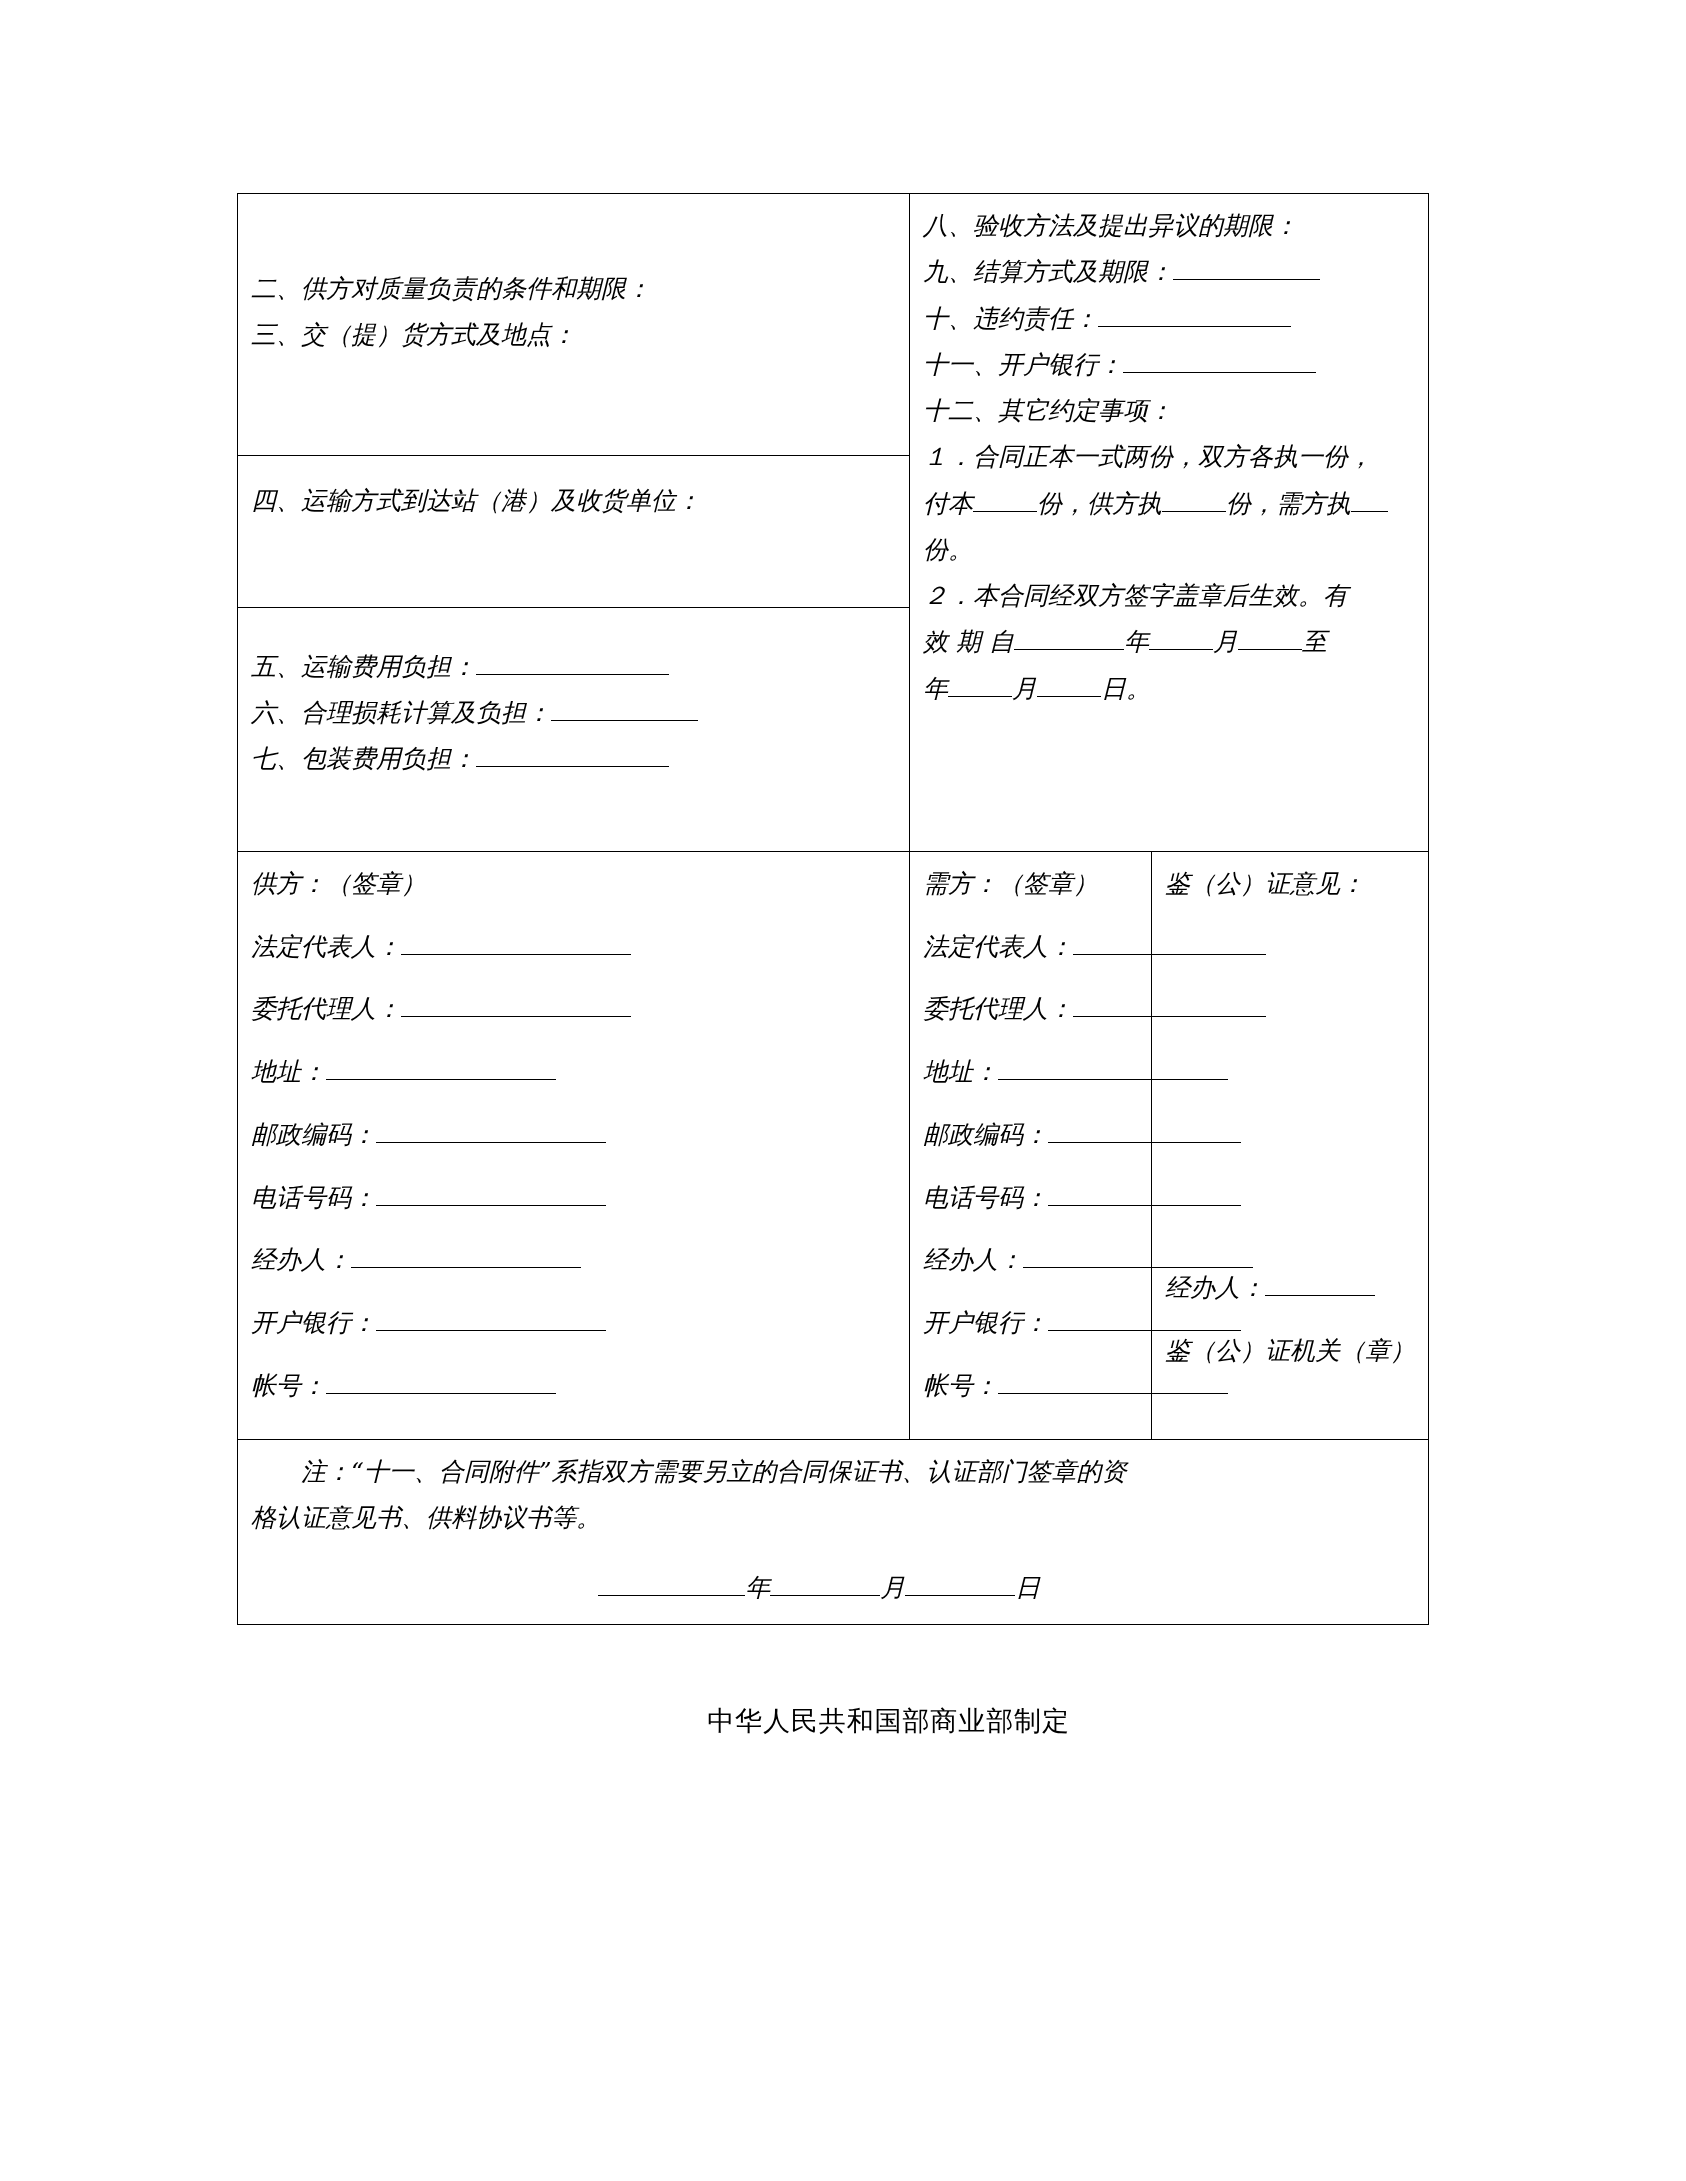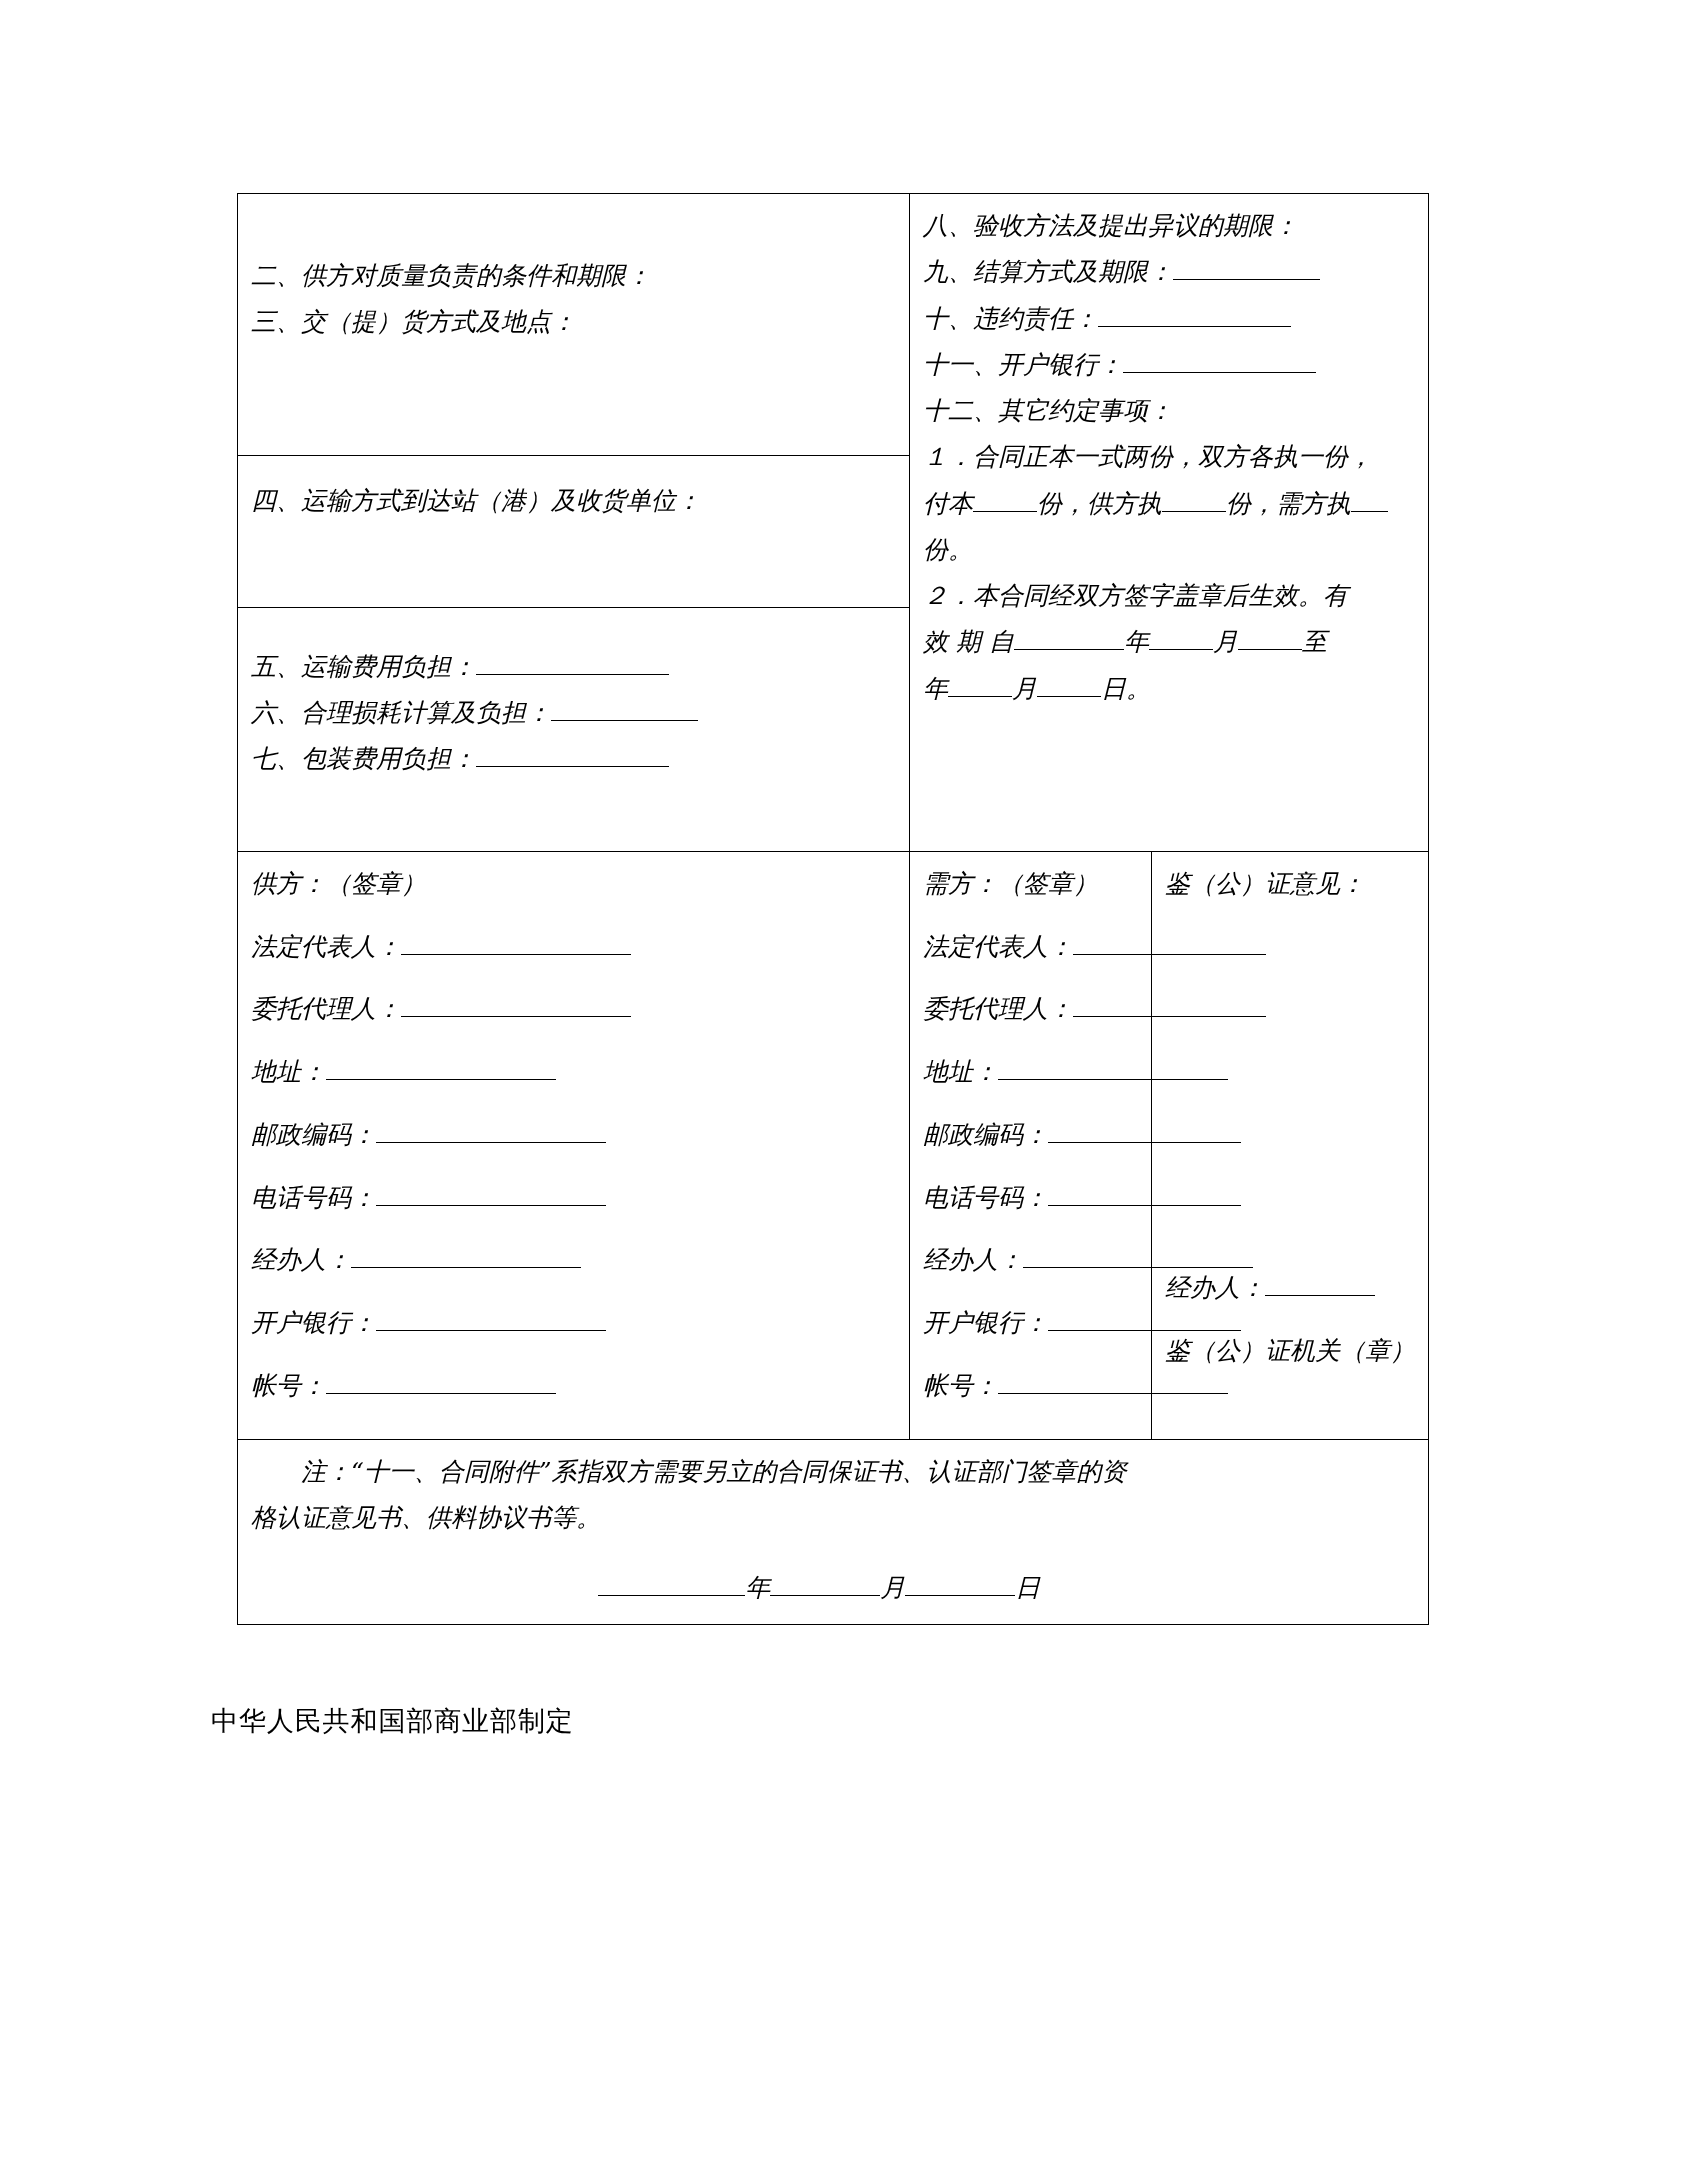--- a/index.html
+++ b/index.html
@@ -68,21 +68,21 @@
 
   .note-cell { font-size: 25px; line-height: 1.9; padding: 13px 16.5px 16.5px 16.5px; }
   .note-cell .indent { text-indent: 2em; }
   .note-date { text-align: center; margin-top: 24px; padding-right: 27.5px; }
 
   .footer {
     position: absolute;
     left: 0;
     top: 1703px;
     width: 1566px;
-    text-align: left;
+    text-align: center;
     font-size: 27px;
     letter-spacing: 0.9px;
   }
   .footer .inner { display:inline-block; padding-left: 211px; }
 </style>
 </head>
 <body>
 
 <div class="page">
 
@@ -91,21 +91,21 @@
       <col style="width:397px">
       <col style="width:275px">
       <col style="width:242px">
       <col style="width:277px">
     </colgroup>
 
     <tbody>
         <tr>
       <td colspan="2" class="sec-a">
         <div class="cell-inner">
-          <div class="line" style="margin-top:50px;">二、供方对质量负责的条件和期限：</div>
+          <div class="line" style="margin-top:63px;">二、供方对质量负责的条件和期限：</div>
           <div class="line">三、交（提）货方式及地点：</div>
         </div>
       </td>
       <td colspan="2" rowspan="3" class="right-col">
         <div class="cell-inner">
           <div class="line">八、验收方法及提出异议的期限：</div>
           <div class="line">
             <span>九、结算方式及期限：</span><span class="u u-m"></span>
           </div>
           <div class="line">

